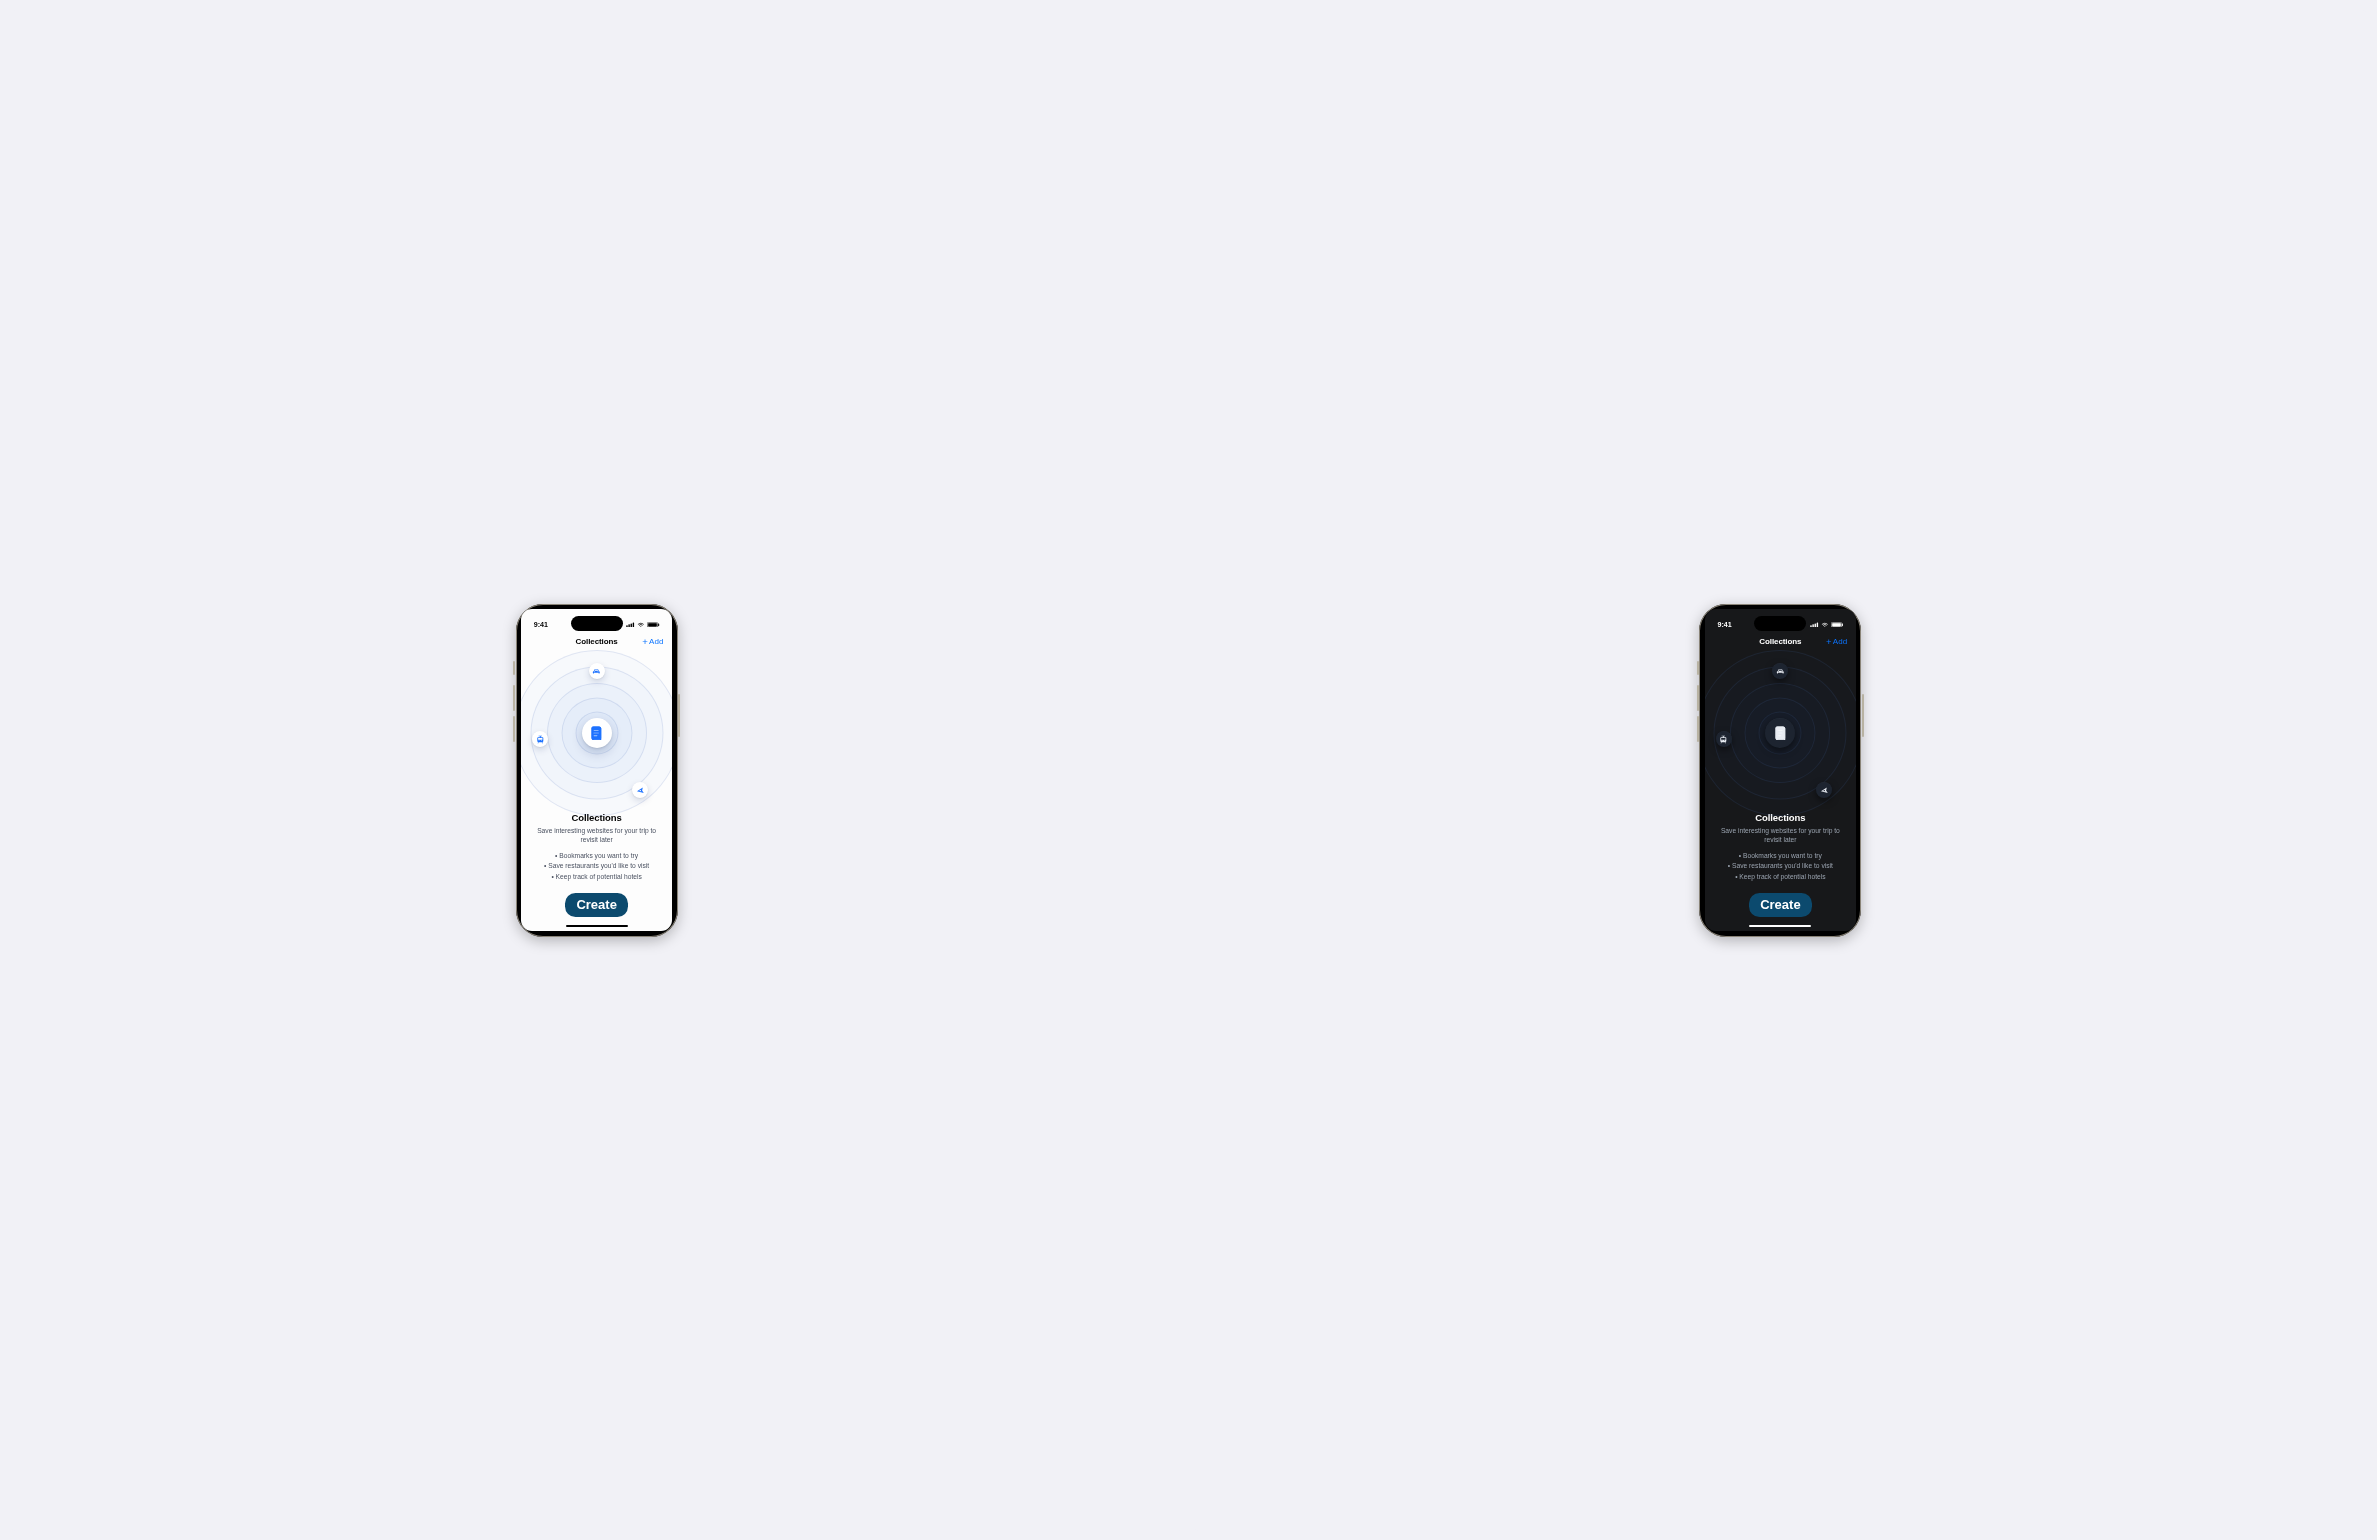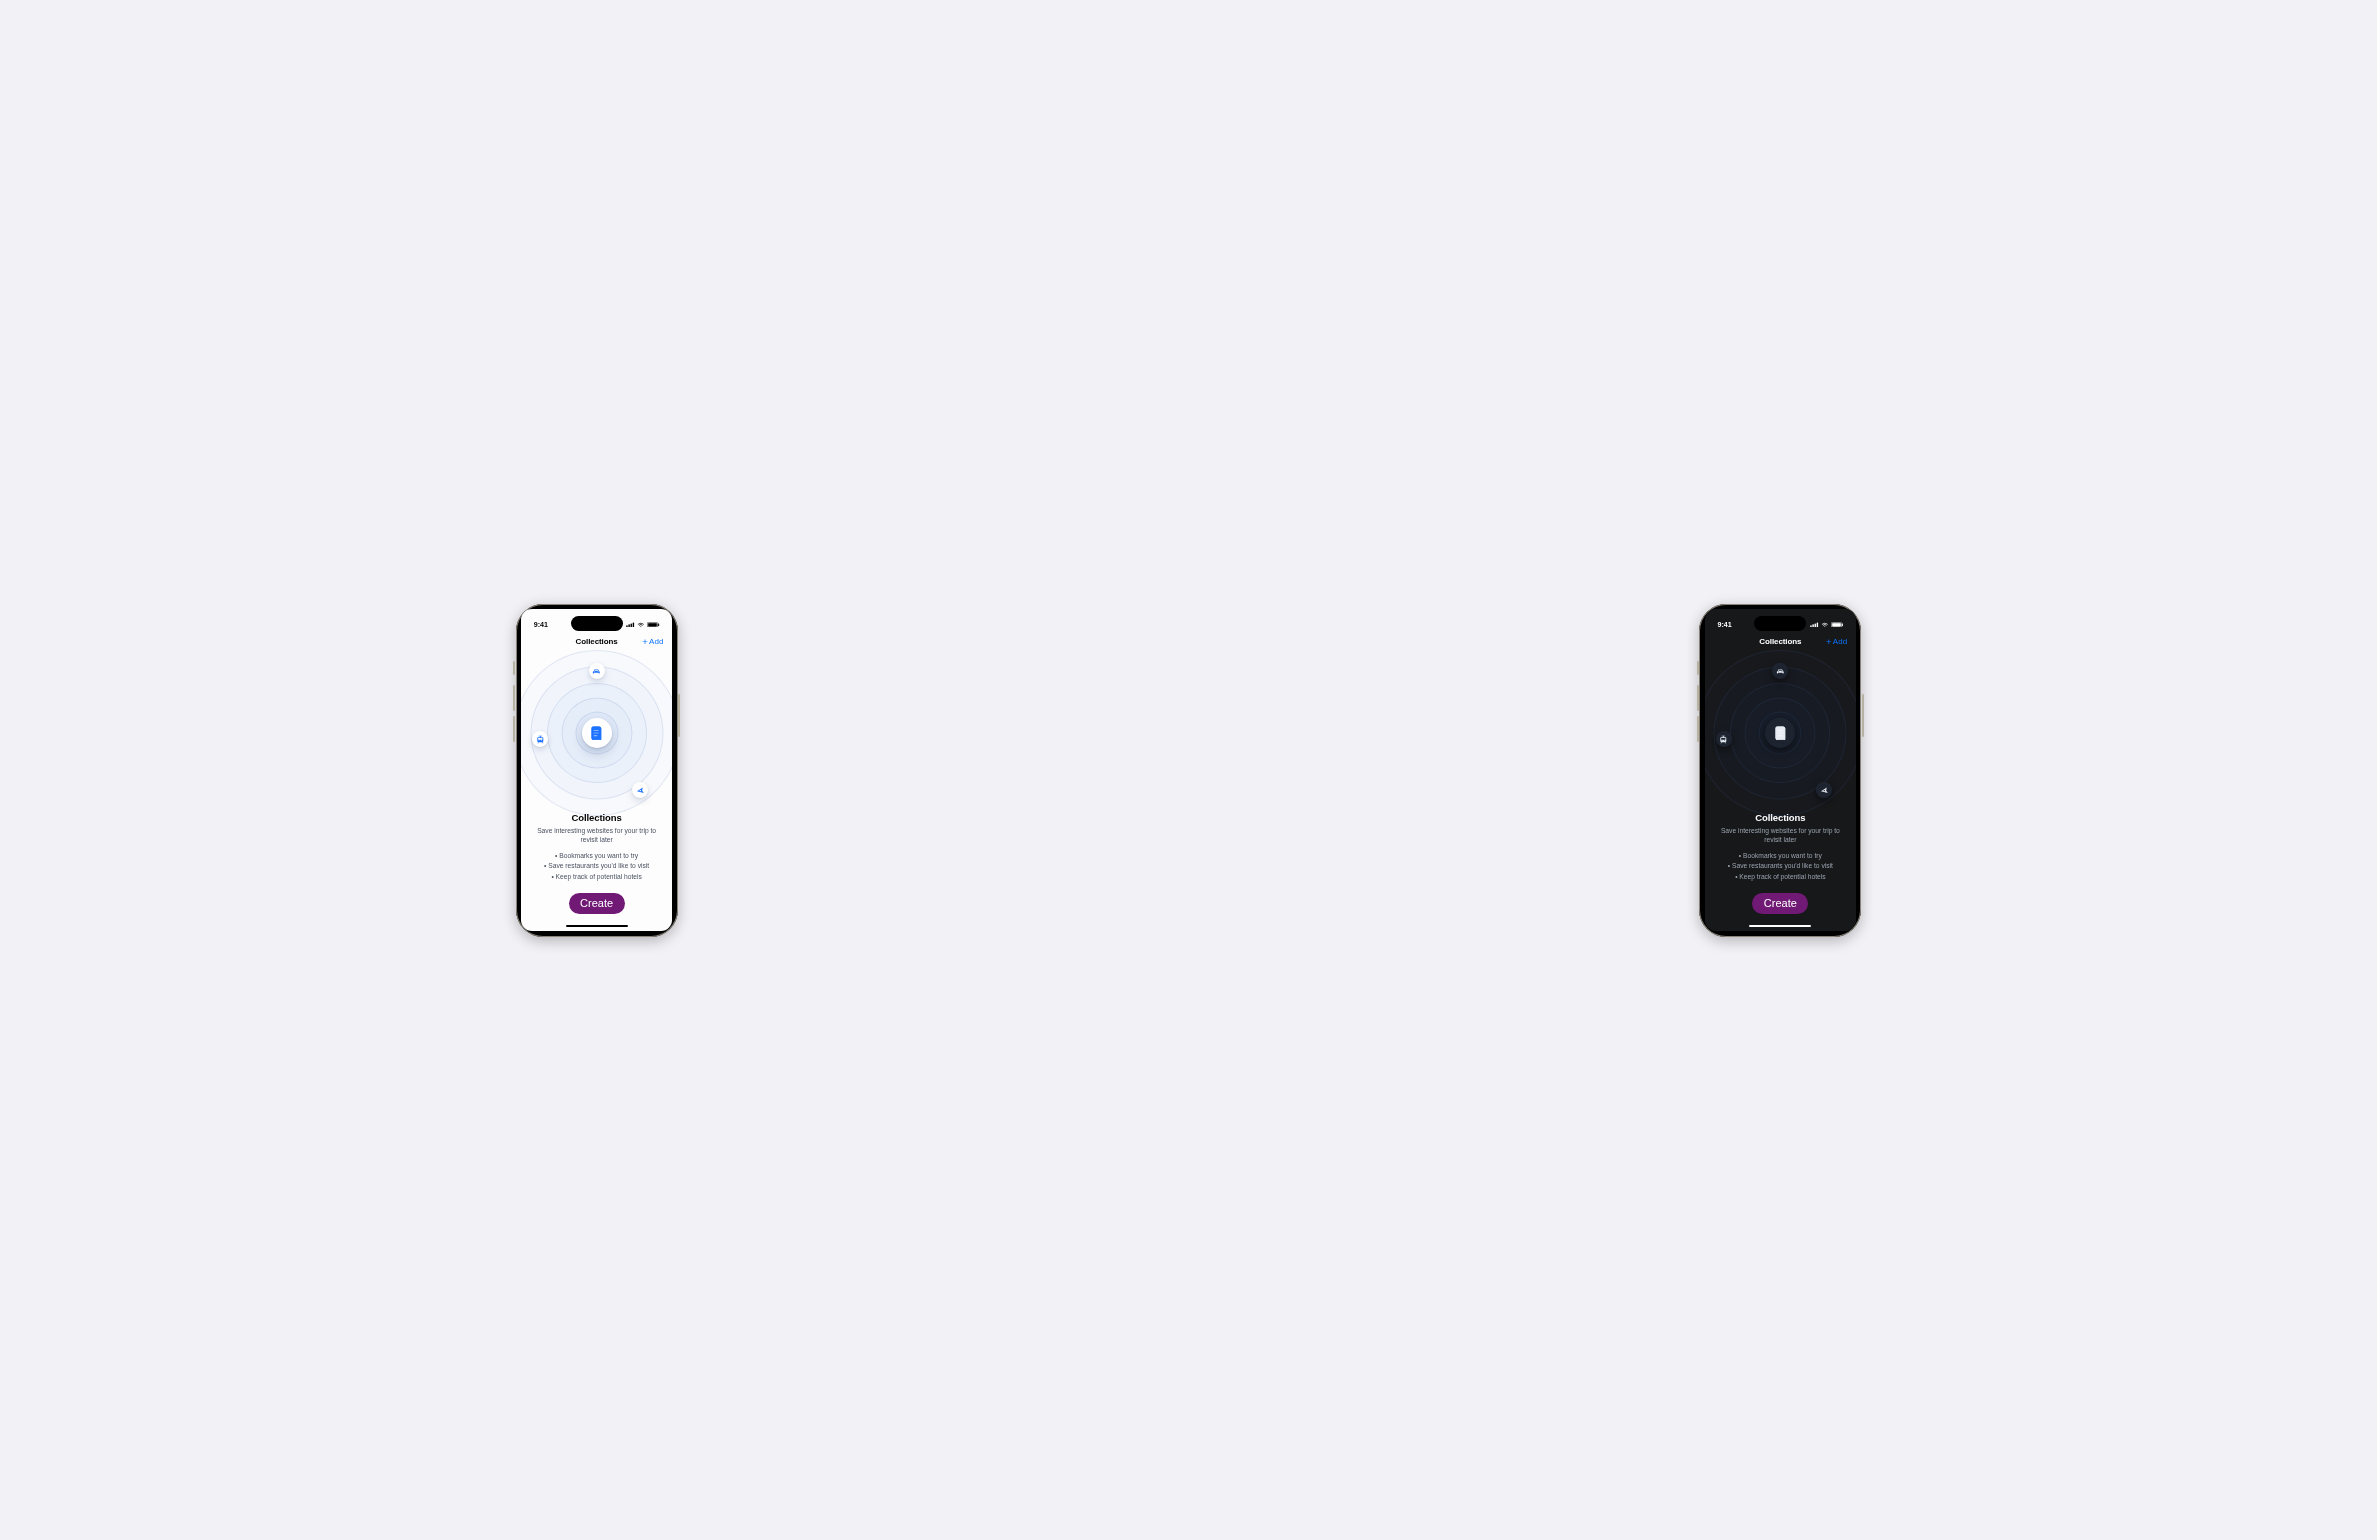--- a/index.html
+++ b/index.html
@@ -190,24 +190,24 @@
     margin-bottom:10.5px;
     display:inline-block;
     text-align:center;
   }
   .light .bullets { color:#4a5160; }
   .dark  .bullets { color:#9aa3af; }
   .bullets li::before { content:"•  "; }
 
   .create-btn {
     display:inline-block;
-    background:#701a75;
+    background:#0c4a6e;
     color:#fff;
-    font-size:11px;
-    font-weight:400;
+    font-size:13px;
+    font-weight:700;
     padding:4.8px 11.4px;
     border-radius:10.5px;
     cursor:pointer;
   }
 
   .home-ind {
     position:absolute;
     bottom:3.8px;
     left:50%;
     transform:translateX(-50%);

